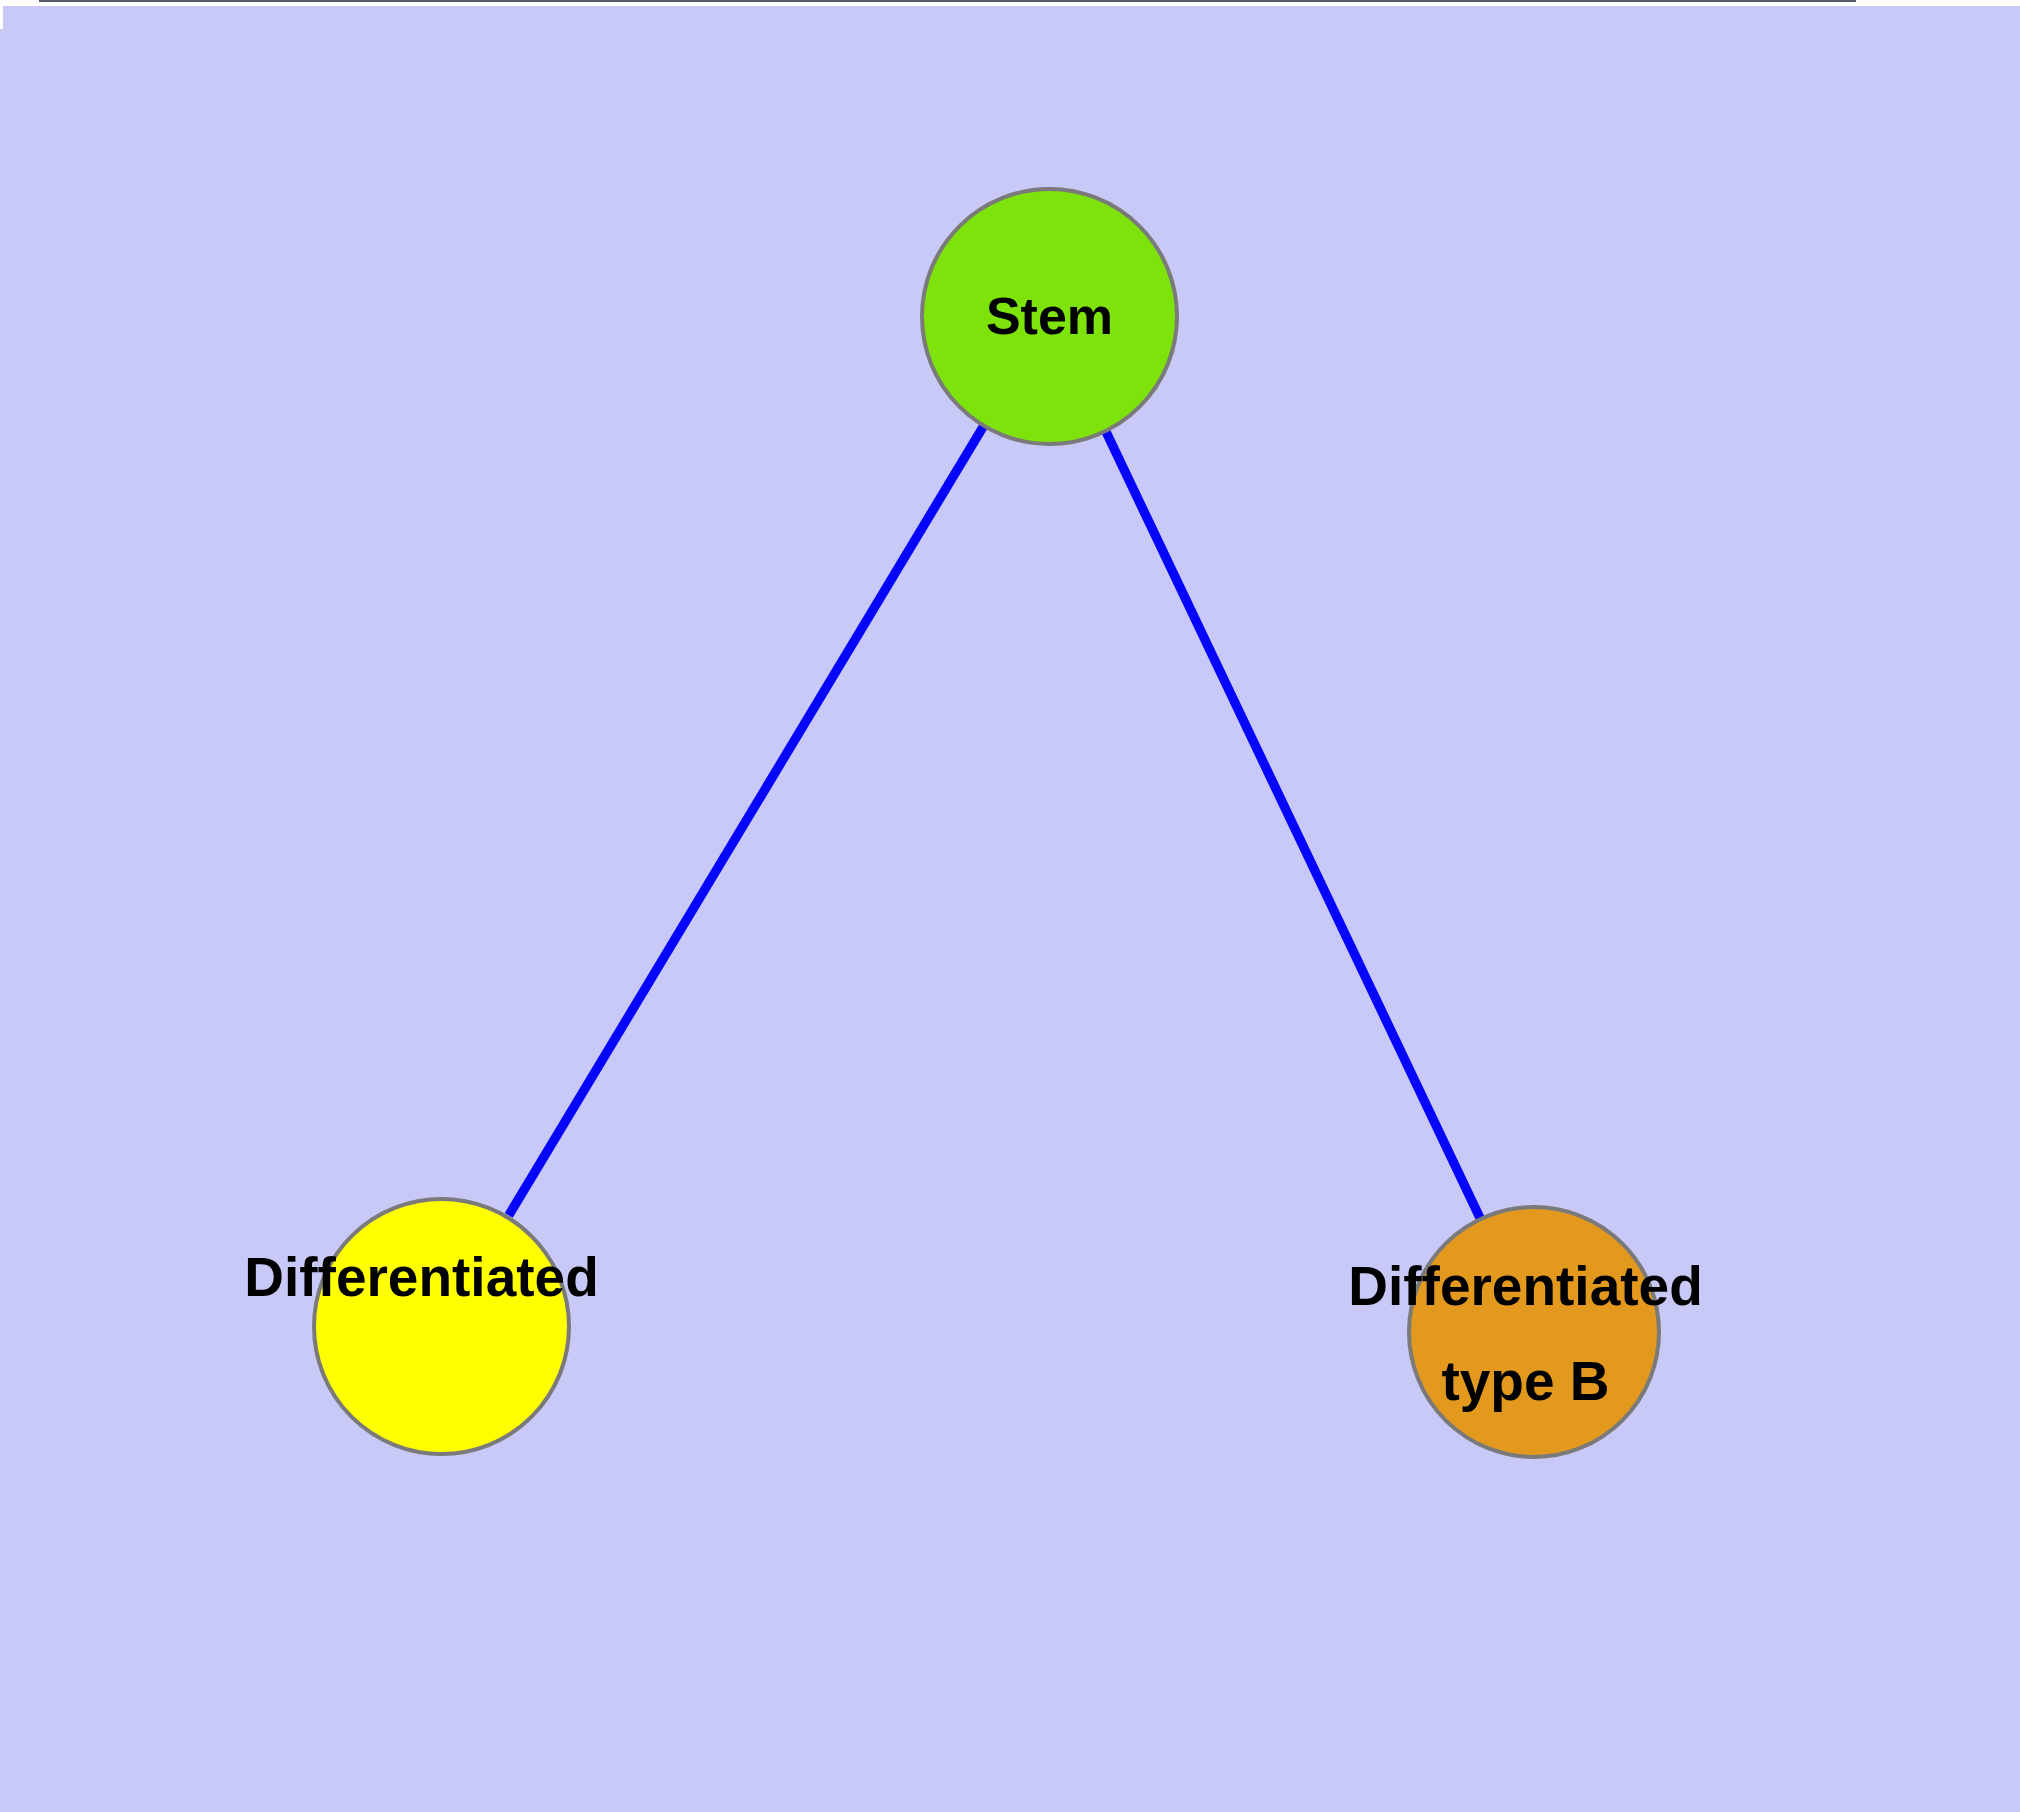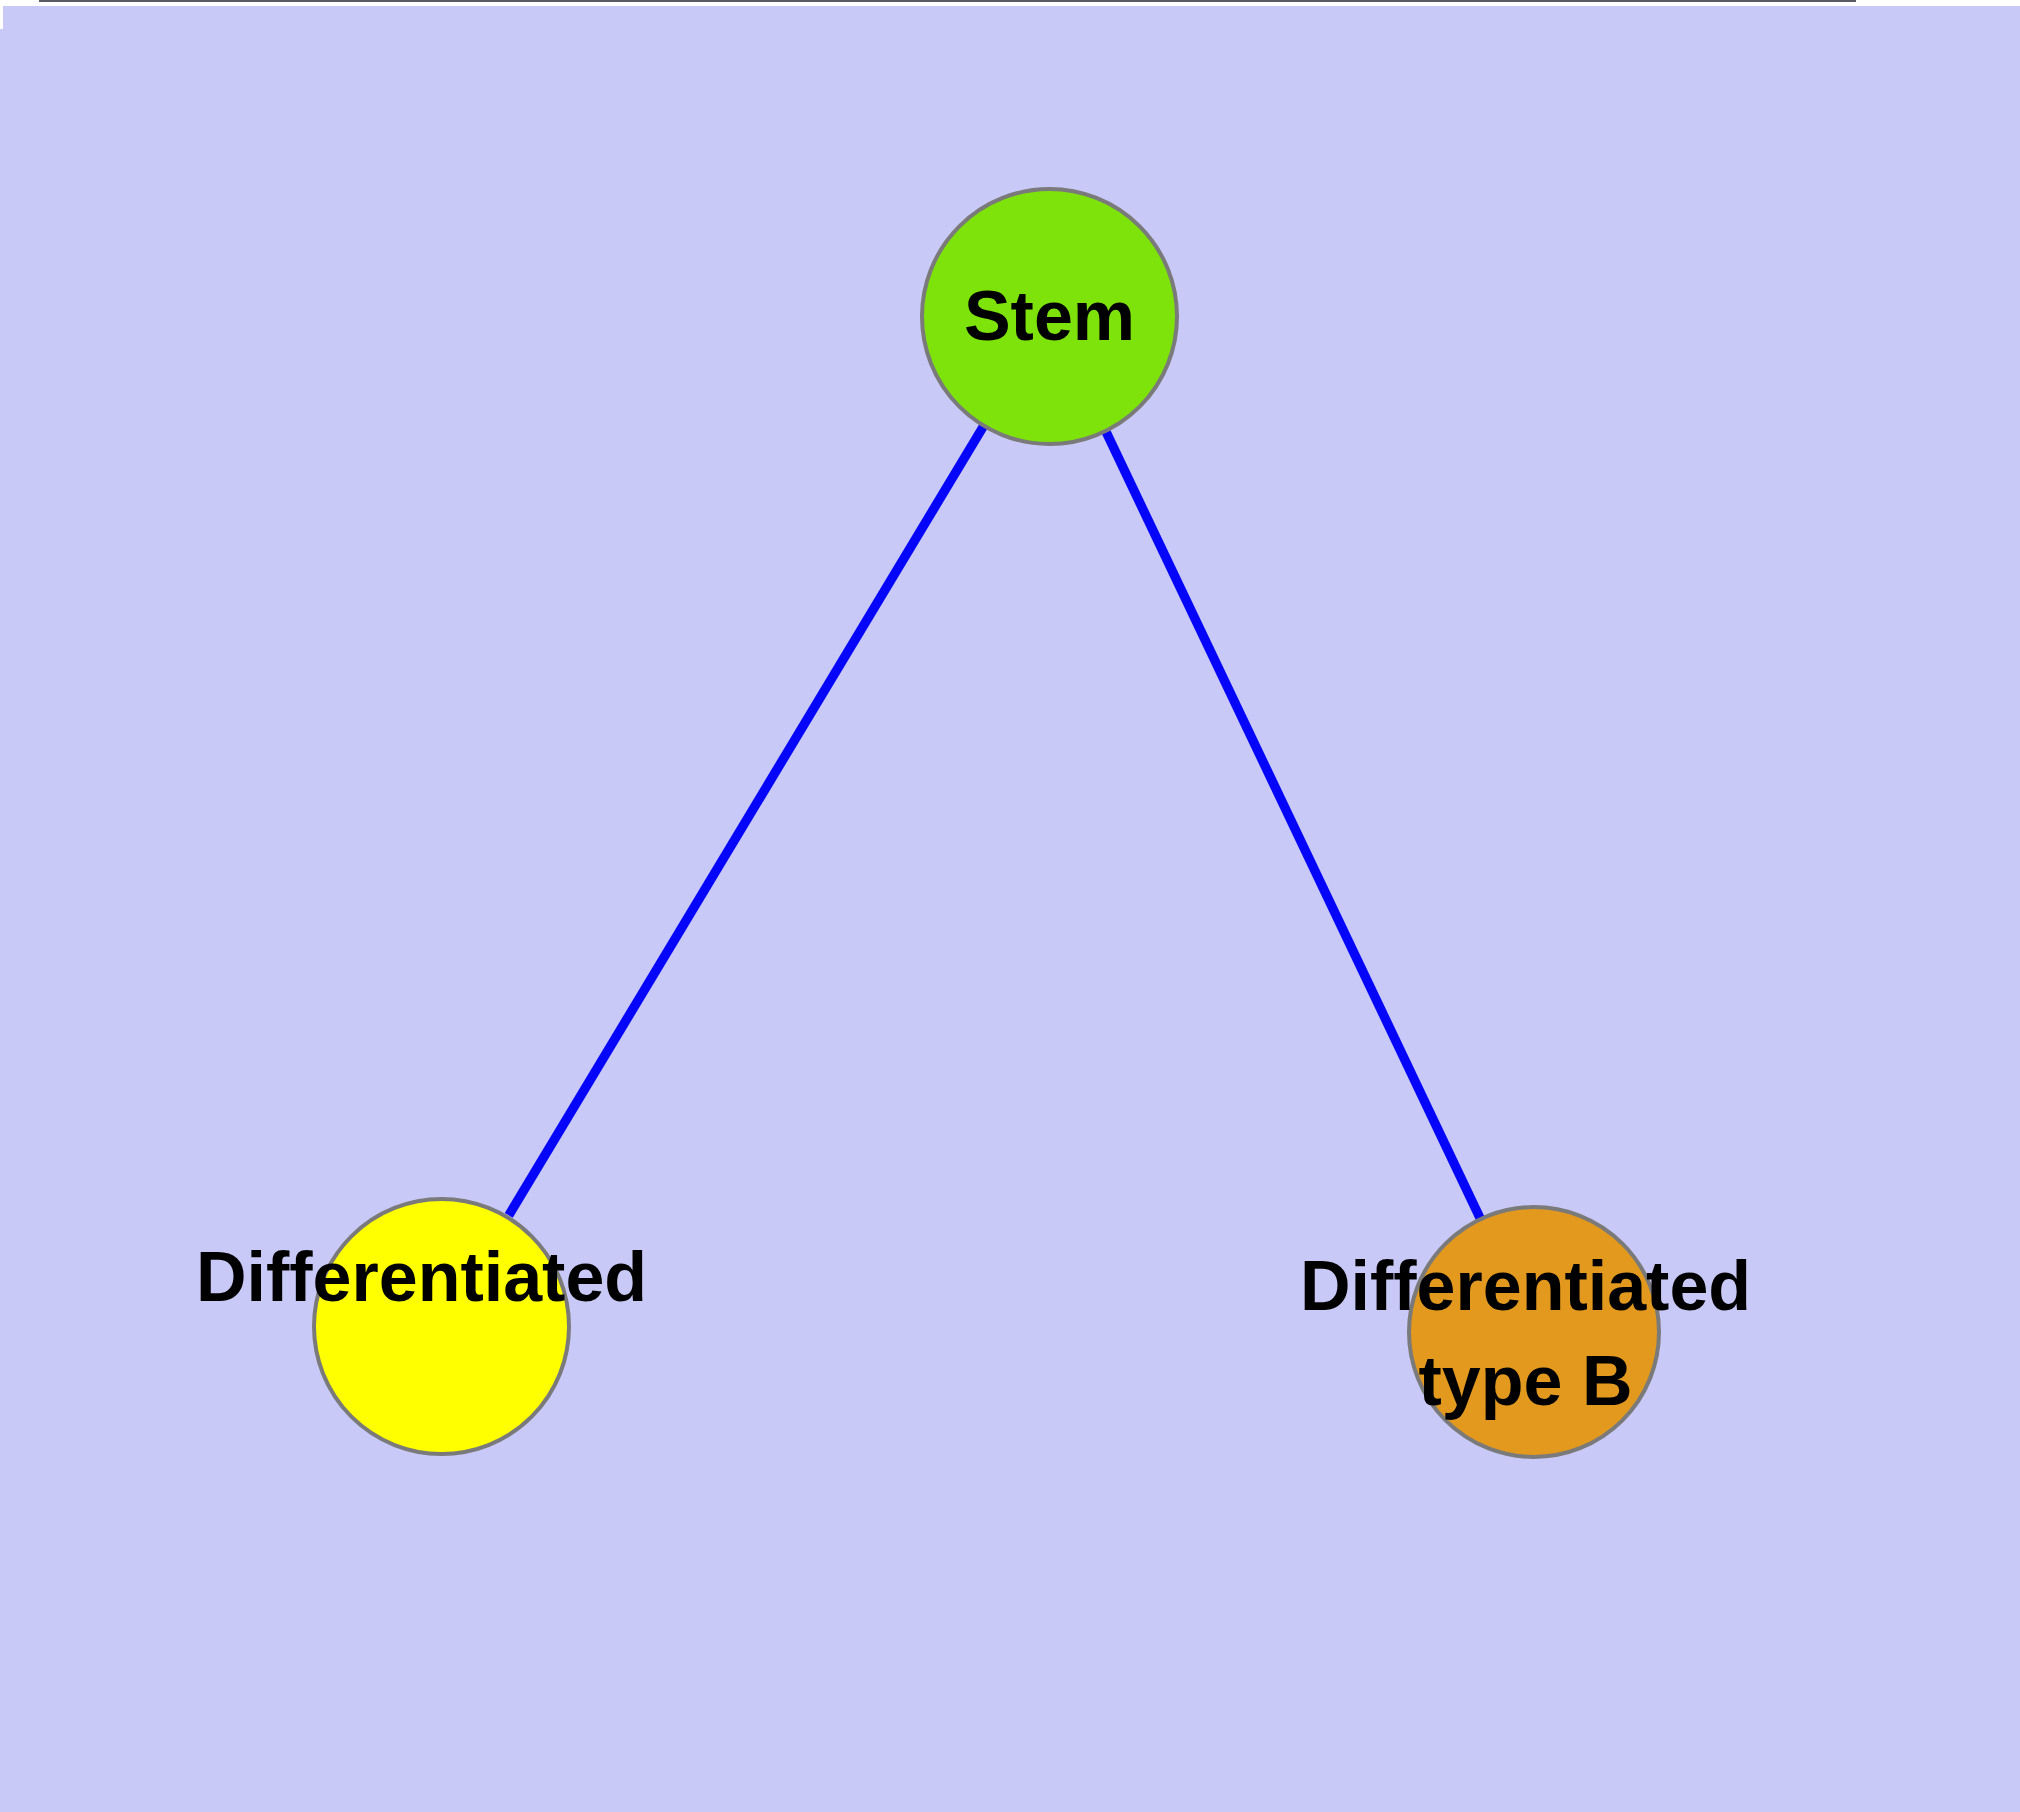--- a/index.html
+++ b/index.html
@@ -54,32 +54,32 @@
     align-items: center;
     justify-content: center;
   }
   .node-stem  { left: 920px; top: 187px;  width: 259px; height: 259px; }
   .node-a     { left: 312px;  top: 1197px; width: 259px; height: 259px; }
   .node-b     { left: 1407px; top: 1205px; width: 254px; height: 254px; }
 
   .node-label-text {
     color: #000000;
     font-weight: bold;
-    font-size: 70px;
+    font-size: 52px;
     line-height: 95px;
     white-space: nowrap;
   }
 
   .float-label {
     position: absolute;
     width: 593px;
     text-align: center;
     color: #000000;
     font-weight: bold;
-    font-size: 70px;
+    font-size: 55px;
     line-height: 95px;
   }
   .label-a { left: 125px;  top: 1230px; }
   .label-b { left: 1229px; top: 1239px; }
 </style>
 </head>
 <body>
 
 <div class="canvas">
 

